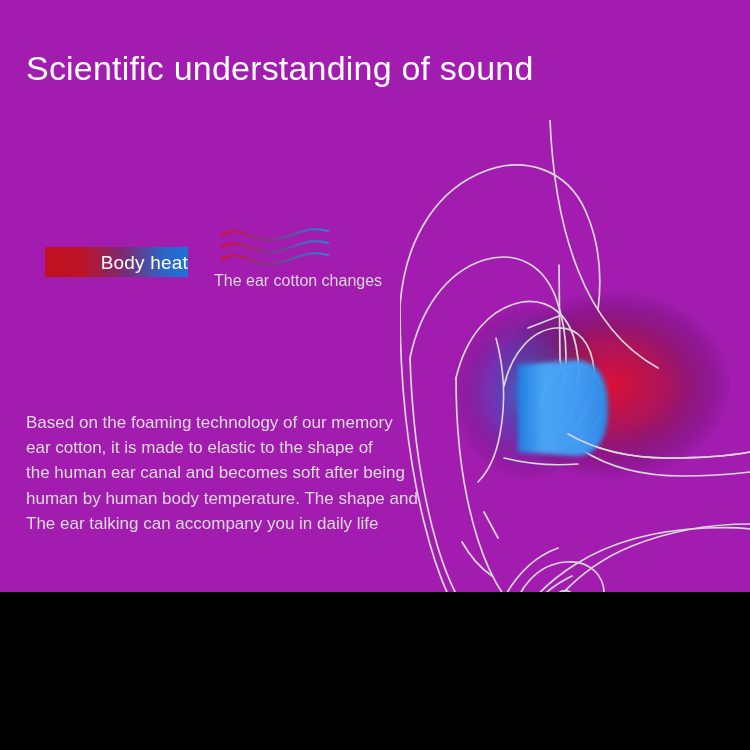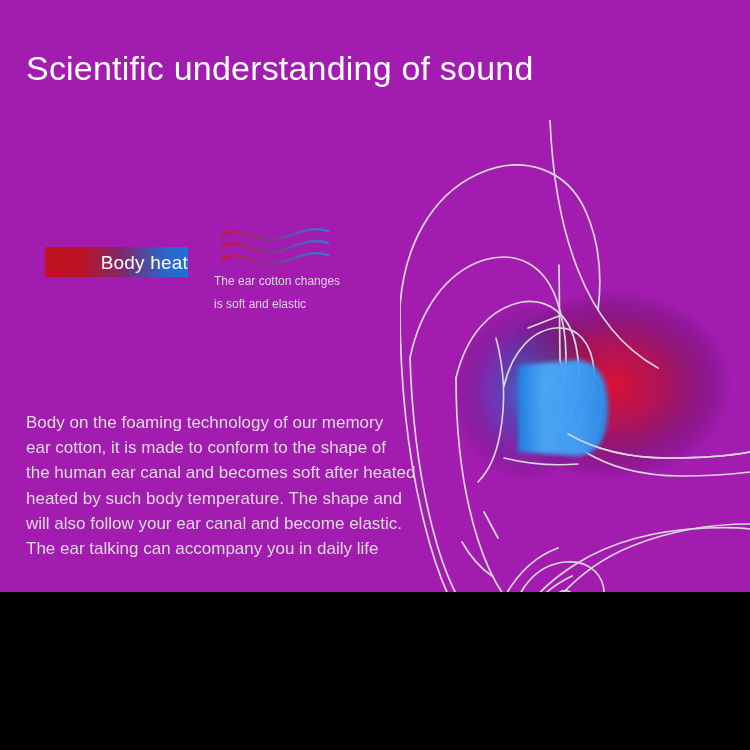--- a/index.html
+++ b/index.html
@@ -69,21 +69,21 @@
   }
   #heat-waves svg { display: block; }
 
   
   #wave-caption {
     position: absolute;
     left: 214px;
     top: 270px;
     width: 200px;
     color: #d9d9d9;
-    font-size: 12px;
+    font-size: 16px;
     line-height: 22.5px;
   }
   #wave-caption div { white-space: nowrap; }
 
   
   #description {
     position: absolute;
     left: 26px;
     top: 410px;
     width: 420px;
@@ -211,25 +211,23 @@
       <g fill="none" stroke="url(#waveGrad)" stroke-width="2.3" stroke-linecap="round" filter="url(#waveGlow)">
         <path d="M3,13 C20,2 34,20 54,18 C74,16 86,2 109,9"></path>
         <path d="M3,25 C20,14 34,32 54,30 C74,28 86,14 109,21"></path>
         <path d="M3,37 C20,26 34,44 54,42 C74,40 86,26 109,33"></path>
       </g>
     </svg>
   </div>
 
   <div id="wave-caption">
     <div>The ear cotton changes</div>
-    <div>is soft and elastic</div>
   </div>
 
   <div id="description">
-    <div>Body on the foaming technology of our memory</div>
-    <div>ear cotton, it is made to conform to the shape of</div>
-    <div>the human ear canal and becomes soft after heated</div>
-    <div>heated by such body temperature. The shape and</div>
-    <div>will also follow your ear canal and become elastic.</div>
+    <div>Based on the foaming technology of our memory</div>
+    <div>ear cotton, it is made to elastic to the shape of</div>
+    <div>the human ear canal and becomes soft after being</div>
+    <div>human by human body temperature. The shape and</div>
     <div>The ear talking can accompany you in daily life</div>
   </div>
 
 </div>
 
 </body></html>

